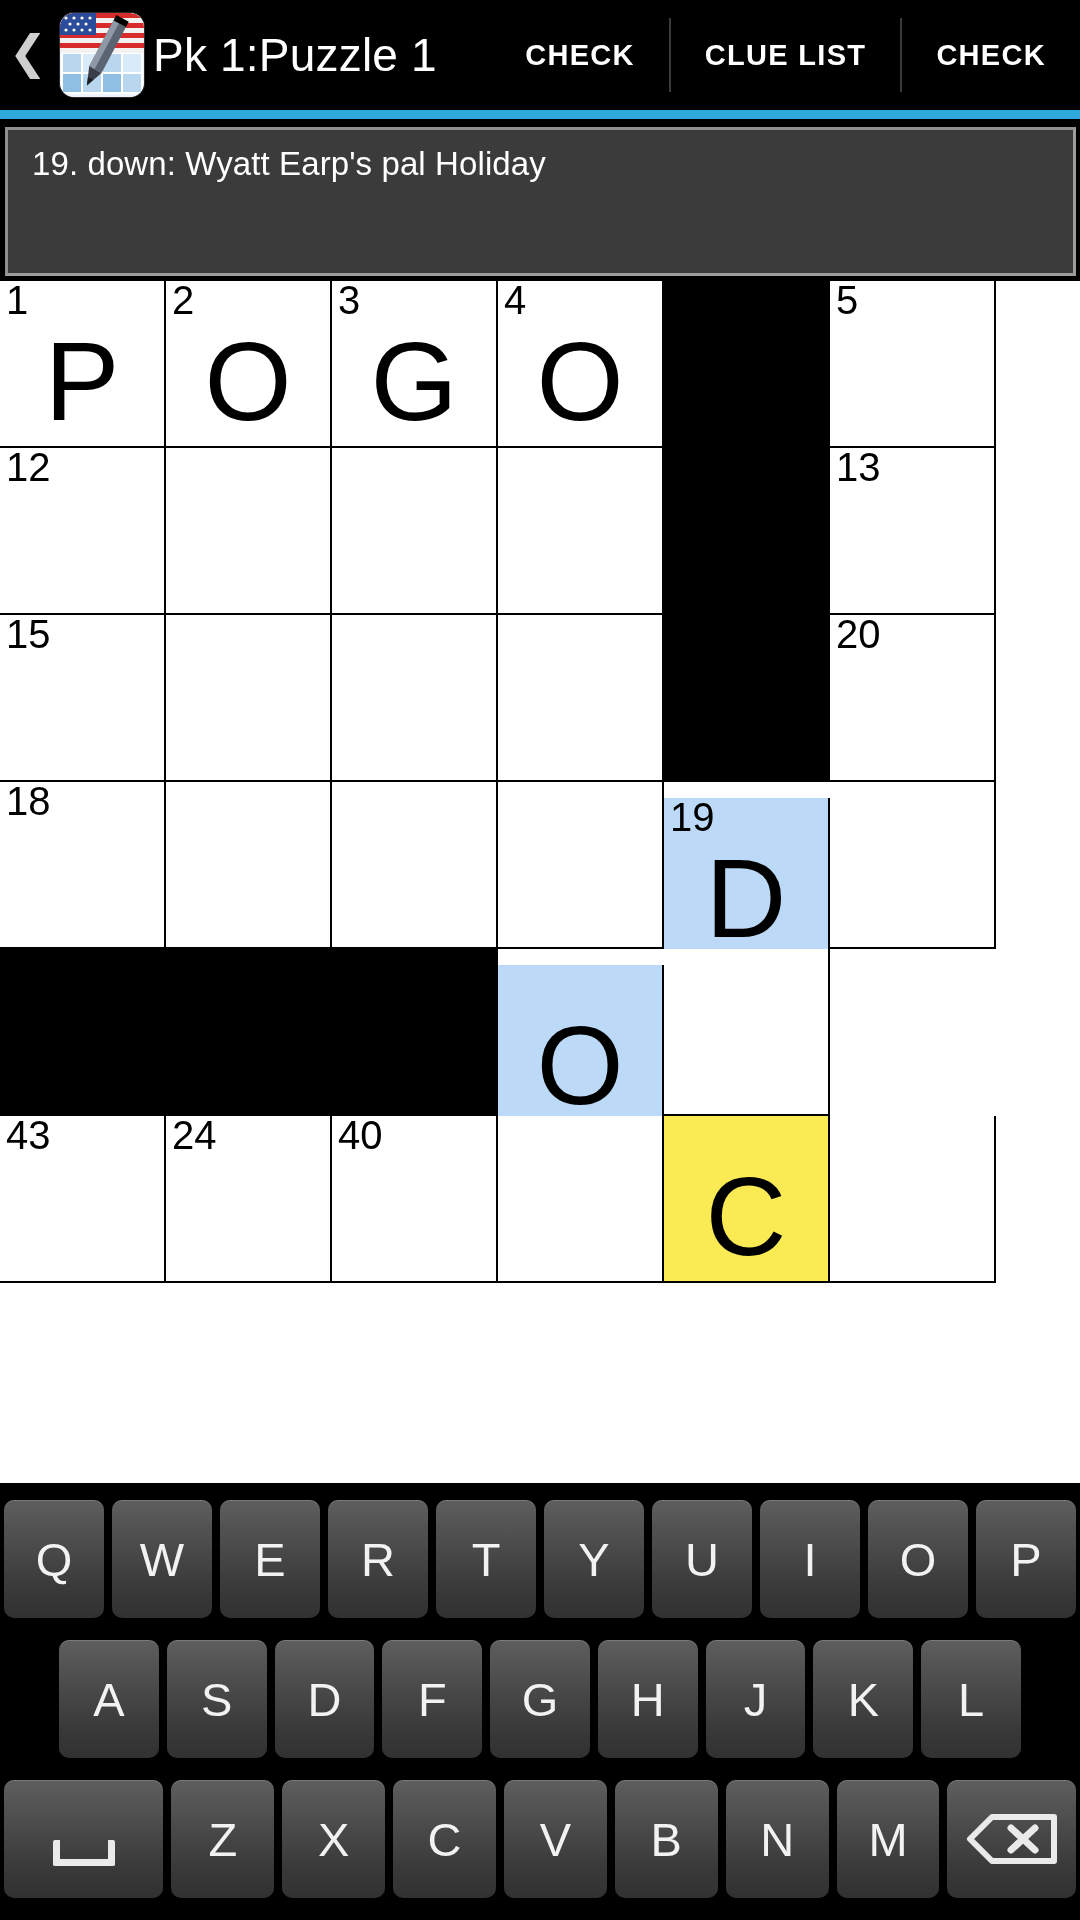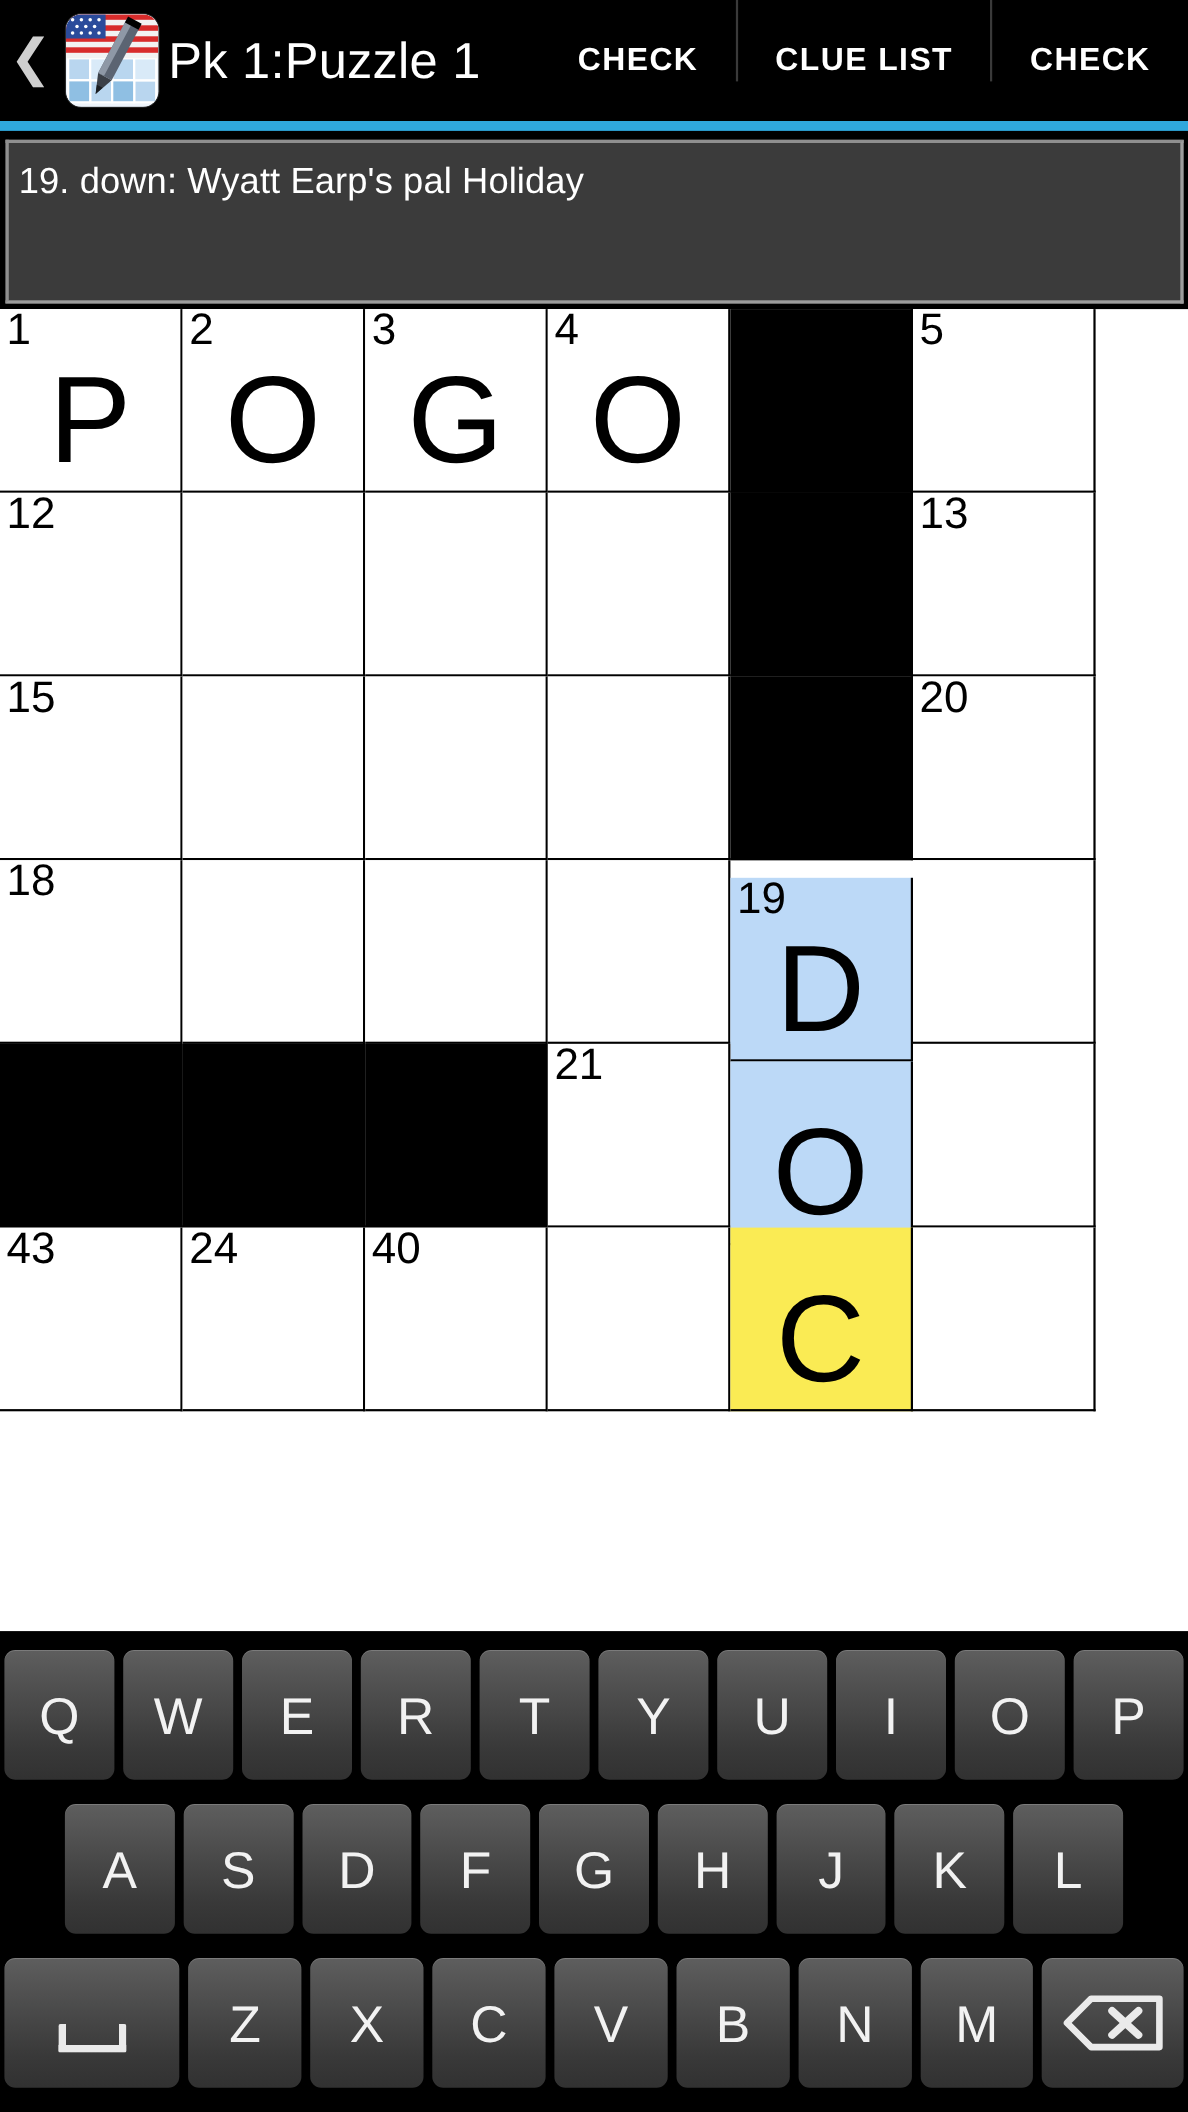--- a/index.html
+++ b/index.html
@@ -22,21 +22,21 @@
   .app-icon{
     width:84px; height:84px; margin-left:4px; border-radius:14px;
     overflow:hidden; position:relative; background:#dfe9f4; flex:none;
     box-shadow:0 0 0 1px #2a2a2a;
   }
   .app-icon svg{ display:block; width:84px; height:84px; }
   .app-title{
     color:#ffffff; font-size:46px; margin-left:9px; white-space:nowrap;
     letter-spacing:.2px;
   }
-  .bar-actions{ margin-left:auto; display:flex; height:110px; }
+  .bar-actions{ margin-left:auto; display:flex; align-items:center; height:110px; }
   .bar-btn{
     color:#fff; font-size:29px; font-weight:bold; letter-spacing:1.3px;
     padding:0 34px; display:flex; align-items:center; height:110px;
   }
   .bar-sep{ width:2px; height:74px; background:#3a3a3a; }
 
   
   .accent{
     position:absolute; left:0; top:110px; width:1080px; height:9px;
     background:#2fa8dd;
@@ -46,21 +46,21 @@
   .cluebar-wrap{
     position:absolute; left:0; top:122px; width:1080px; height:158px;
     background:#000; padding:5px 4px 4px 5px;
   }
   .cluebar{
     width:100%; height:100%;
     background:#3b3b3b;
     border:3px solid #9d9d9d;
     border-top-color:#8f8f8f;
     border-left-color:#8f8f8f;
-    padding:14px 9px;
+    padding:14px 24px;
     position:relative;
   }
   .cluetext{
     color:#ffffff; font-size:33px; line-height:1.2; letter-spacing:.1px;
   }
 
   
   .grid{
     position:absolute; left:0; top:281px; width:1080px; height:1202px;
     background:#fff; overflow:hidden;
@@ -253,23 +253,20 @@
       <div class="cell hl-word">
         <span class="num">19</span>
         <span class="letter">D</span>
       </div>
       <div class="cell"></div>
     </div>
     <div class="gridrow">
       <div class="cell black"></div>
       <div class="cell black"></div>
       <div class="cell black"></div>
-      <div class="cell">
-        <span class="num">21</span>
-      </div>
       <div class="cell hl-word">
         <span class="letter">O</span>
       </div>
       <div class="cell"></div>
     </div>
     <div class="gridrow">
       <div class="cell">
         <span class="num">43</span>
       </div>
       <div class="cell">

